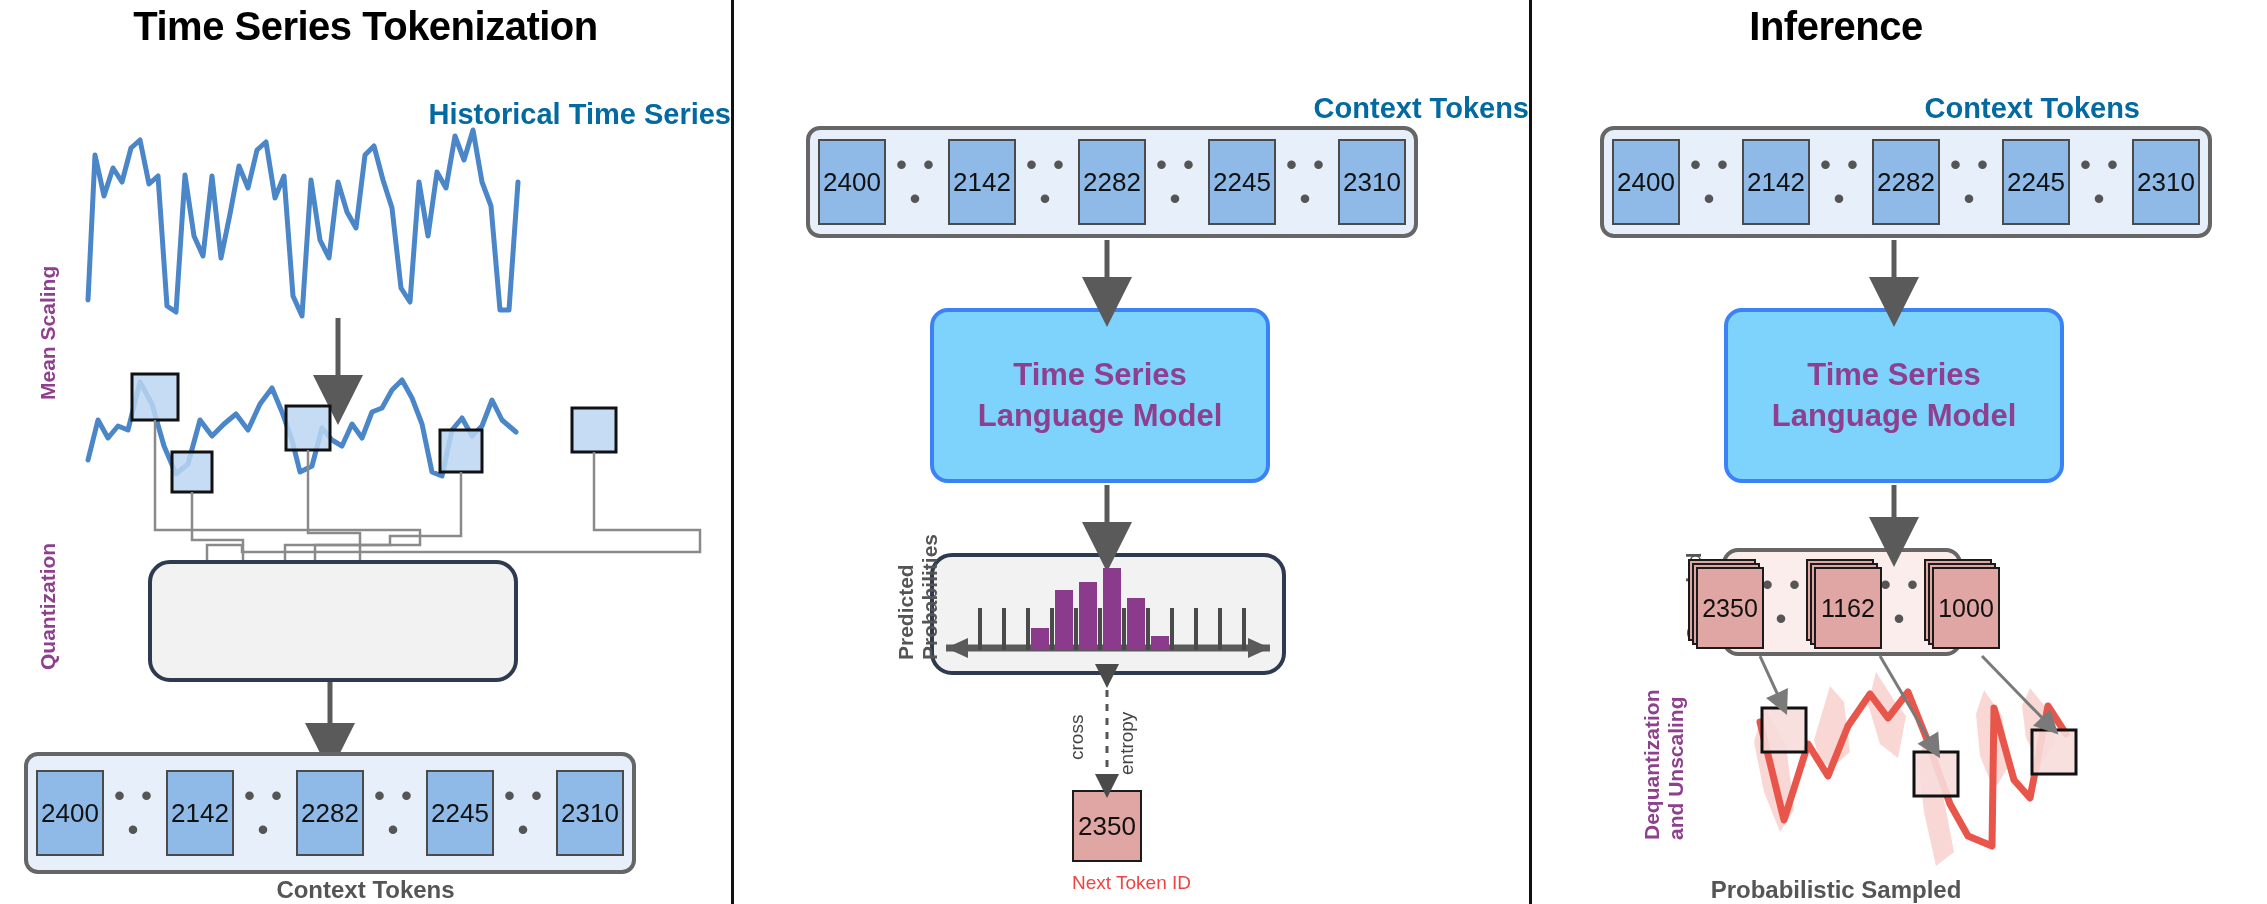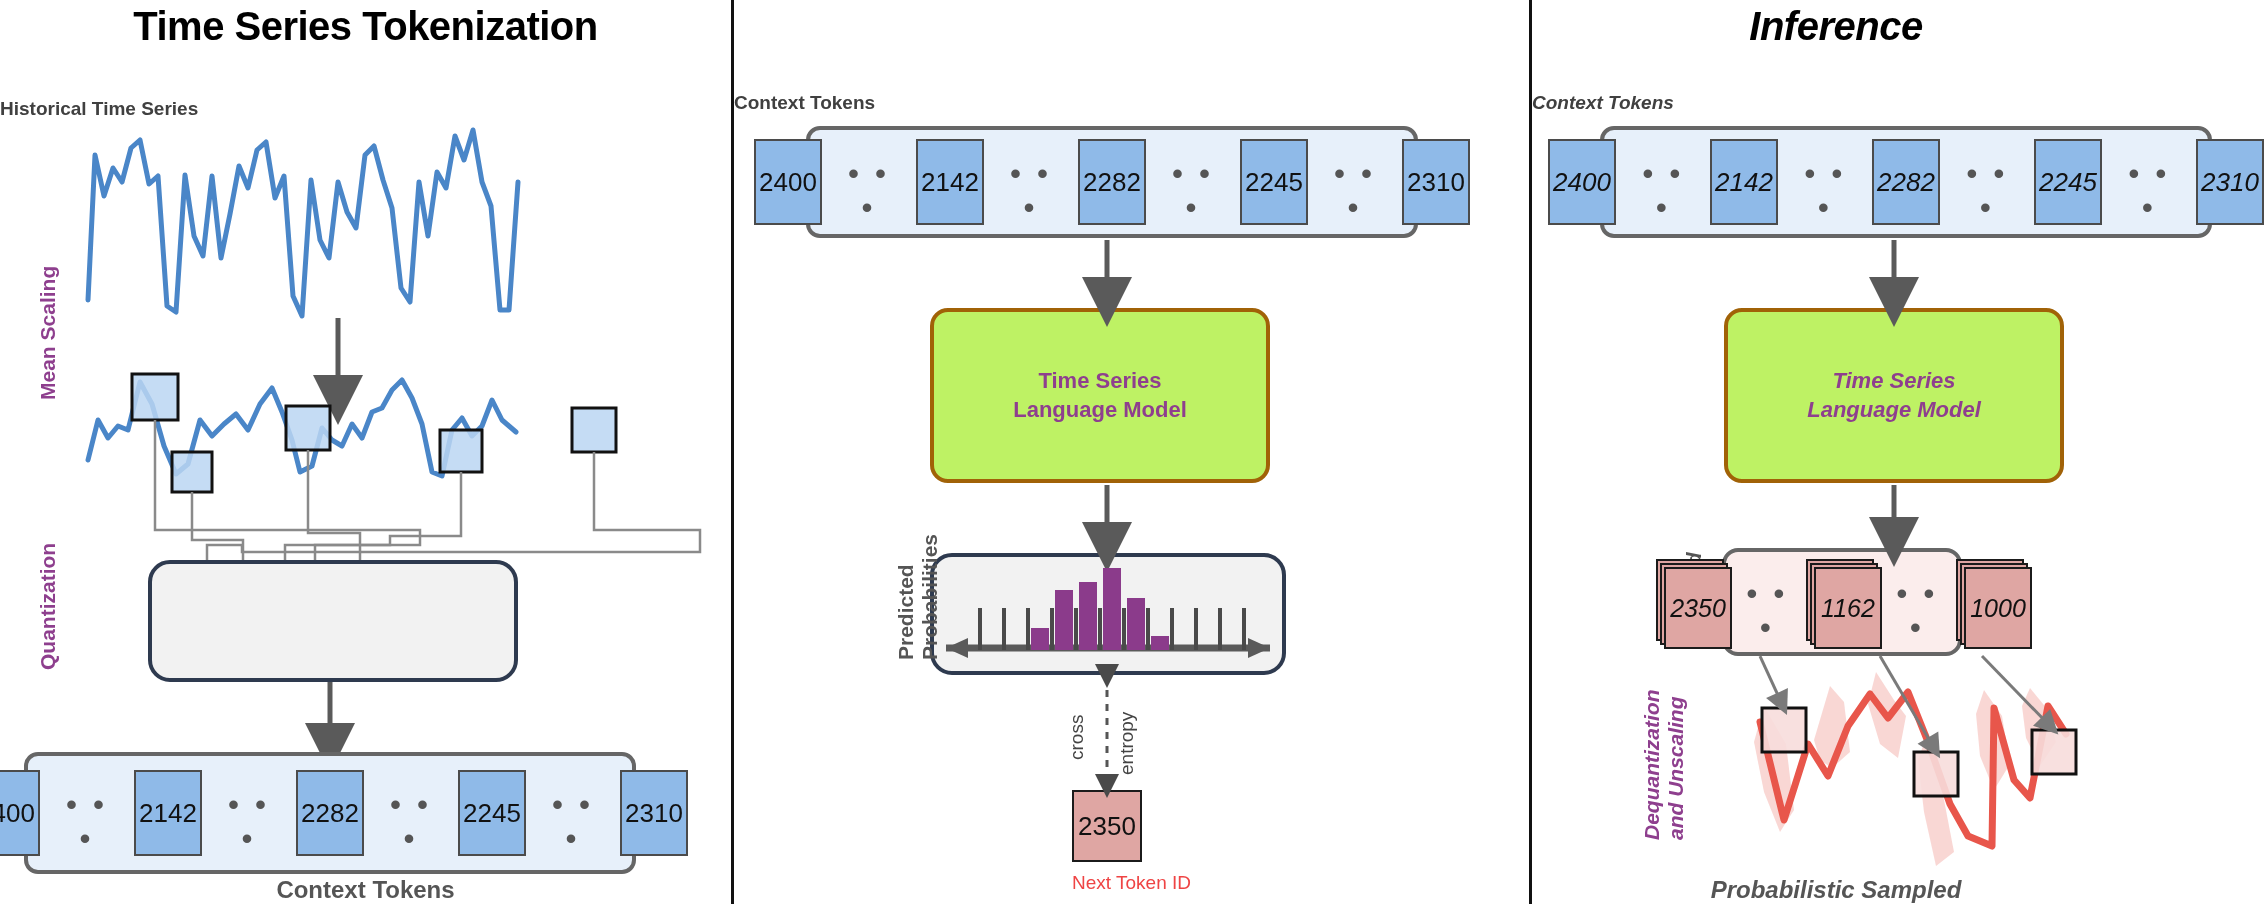--- a/index.html
+++ b/index.html
@@ -22,39 +22,39 @@
     width: 3px;
     height: 904px;
     background: #111111;
   }
   #div1 { left: 731px; }
   #div2 { left: 1529px; }
 
   .panel { position: absolute; top: 0; height: 904px; }
   #panel-tok { left: 0px;    width: 731px; }
   #panel-train { left: 734px; width: 795px; }
-  #panel-inf  { left: 1532px; width: 608px; font-style: italic; }
+  #panel-inf  { left: 1532px; width: 608px; }
 
   .panel-title {
     position: absolute;
     top: 4px;
     width: 100%;
     text-align: center;
     font-size: 40px;
     font-weight: bold;
     color: #000000;
     letter-spacing: -0.5px;
   }
   .sub-title {
     position: absolute;
     width: 100%;
-    text-align: left;
-    font-size: 19px;
-    font-weight: bold;
-    color: #404040;
+    text-align: right;
+    font-size: 29px;
+    font-weight: bold;
+    color: #0369a1;
   }
   .caption-below {
     position: absolute;
     width: 100%;
     text-align: center;
     font-size: 24px;
     font-weight: bold;
     color: #555555;
   }
   .small-caption {
@@ -102,49 +102,49 @@
   
   .token-box {
     position: absolute;
     background: #E7F0FA;
     border: 4px solid #666666;
     border-radius: 14px;
     display: flex;
     align-items: center;
     justify-content: center;
   }
-  .token-inner { display: flex; align-items: flex-end; gap: 16px; }
+  .token-inner { display: flex; align-items: center; gap: 0px; }
   .tok {
     width: 68px; height: 86px;
     background: #8FBAE8;
     border: 2px solid #4B4B4B;
     display: flex; align-items: center; justify-content: center;
     font-size: 26px; color: #111111;
   }
   .dots {
     width: 62px;
     text-align: center;
     color: #555555;
     font-size: 30px;
     letter-spacing: 4px;
     font-weight: bold;
   }
 
   
   .model-box {
     position: absolute;
-    background: #bef264;
-    border: 4px solid #a16207;
+    background: #7dd3fc;
+    border: 4px solid #3b82f6;
     border-radius: 18px;
     display: flex;
     align-items: center;
     justify-content: center;
     text-align: center;
     color: #8E3F8E;
-    font-size: 22px;
+    font-size: 31px;
     font-weight: bold;
     line-height: 1.3;
   }
 
   
   .quant-box {
     position: absolute;
     background: #F2F2F2;
     border: 4px solid #2E3A4F;
     border-radius: 22px;

